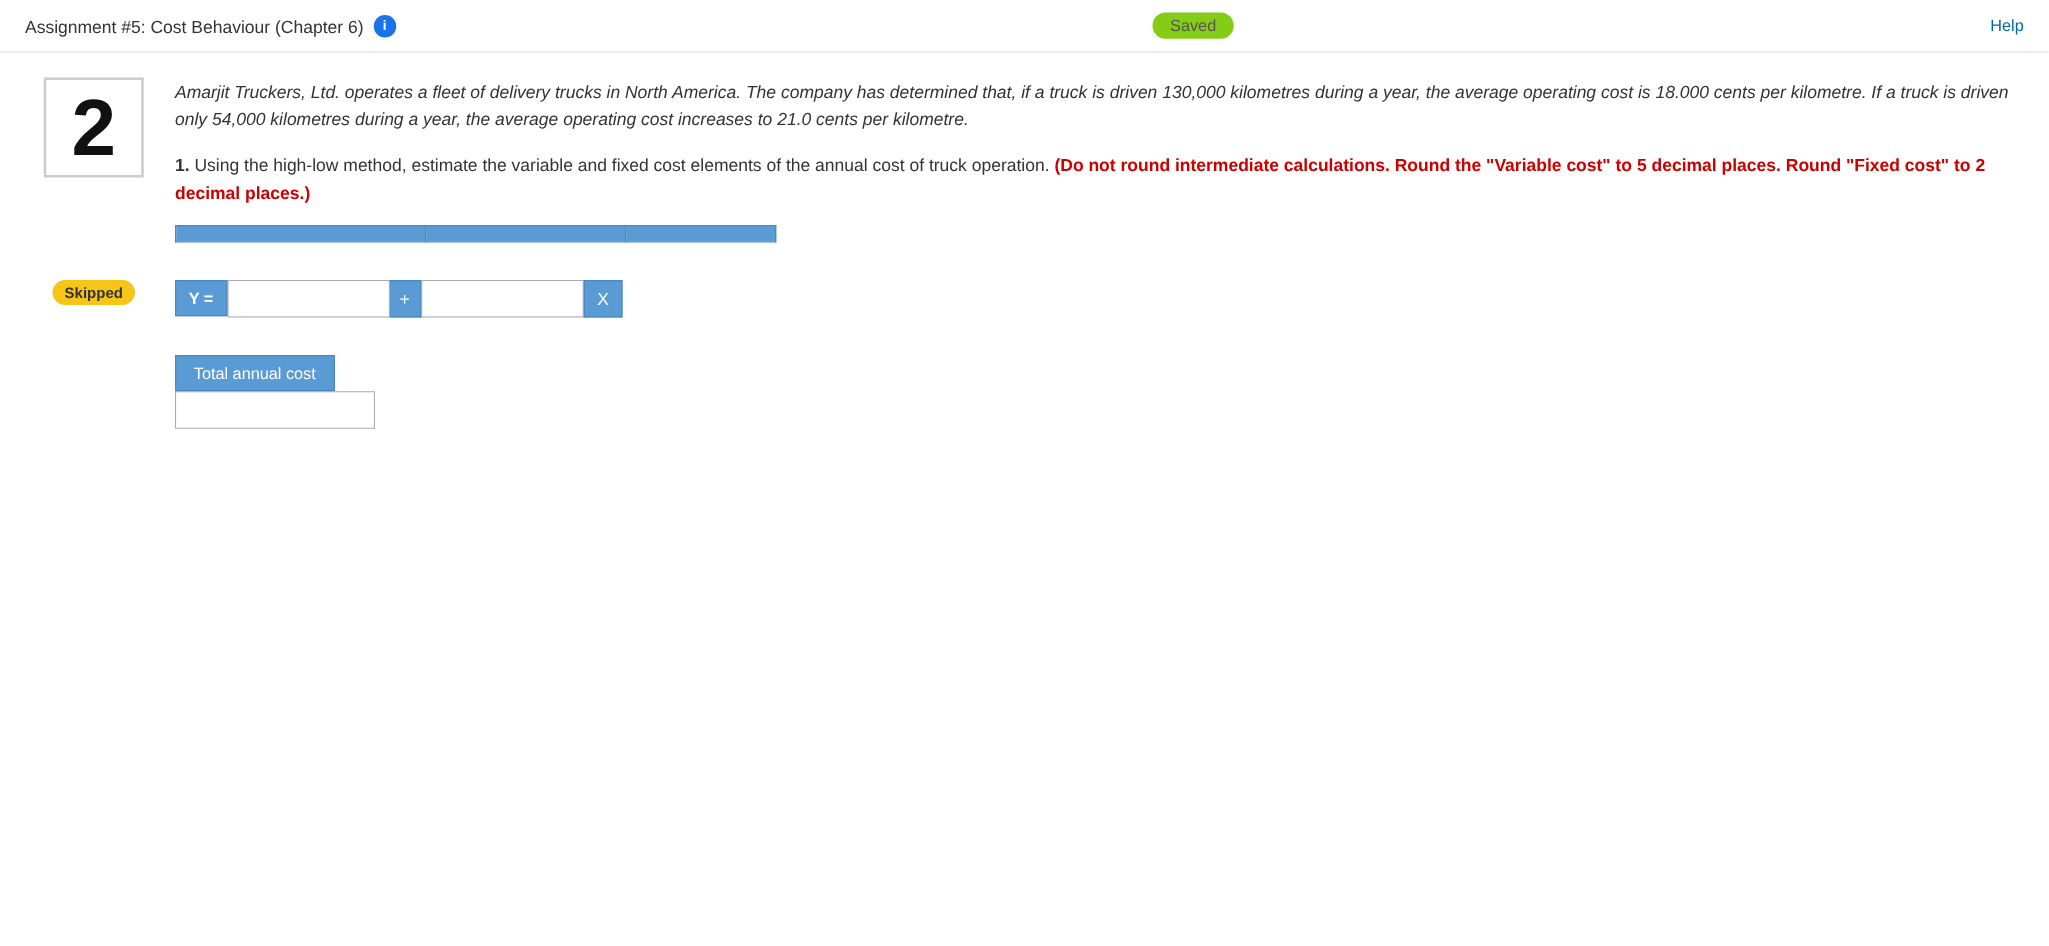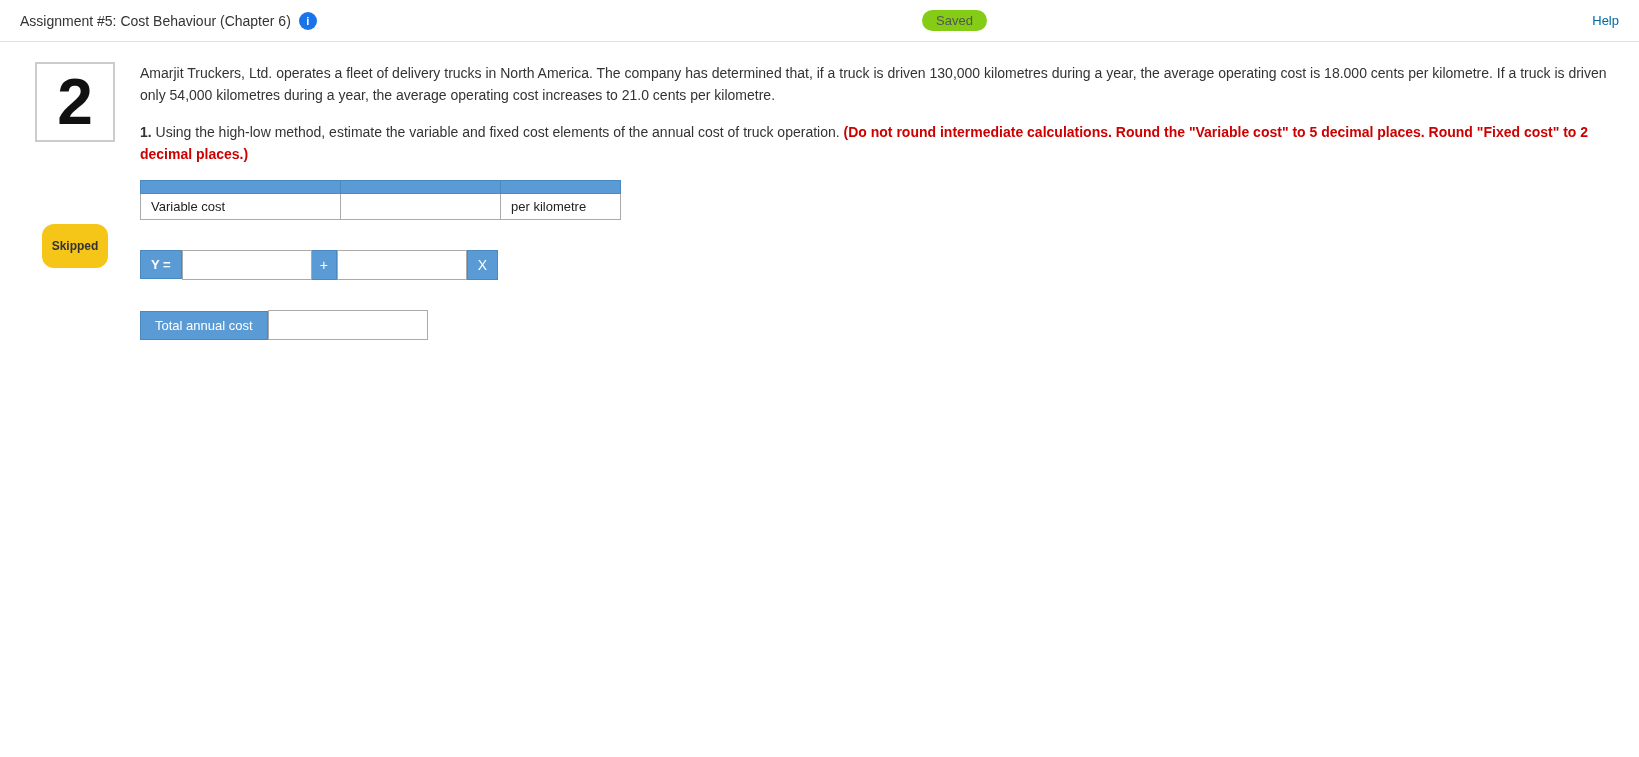--- a/index.html
+++ b/index.html
@@ -78,34 +78,35 @@
       align-items: center;
       justify-content: center;
       margin-bottom: 12px;
     }
     .skipped-badge {
       background: #f5c518;
       color: #333;
       font-size: 12px;
       font-weight: bold;
       border-radius: 12px;
-      padding: 15px 10px;
+      padding: 3px 10px;
       margin-top: 10px;
     }
 
     
     .content-col {
       flex: 1;
     }
 
     .question-text {
       font-size: 14px;
       color: #333;
       line-height: 1.6;
       margin-bottom: 14px;
+      font-style: italic;
     }
 
     .required-label {
       font-weight: bold;
       margin-bottom: 6px;
     }
 
     .instruction-text {
       font-size: 14px;
       color: #333;
@@ -207,22 +208,23 @@
       border: 1px solid #4a89c0;
     }
 
     
     .section-3 {
       margin-top: 30px;
     }
 
     .total-cost-row {
       display: flex;
-      align-items: flex-end;
+      align-items: flex-start;
       margin-top: 28px;
+      flex-direction: column;
     }
     .total-cost-label {
       background: #5b9bd5;
       color: #fff;
       padding: 6px 14px;
       font-size: 13px;
       font-weight: normal;
       border: 1px solid #4a89c0;
       white-space: nowrap;
     }
@@ -277,27 +279,20 @@
 
     <table class="cost-table">
       <thead>
         <tr>
           <th class="header-empty" style="width:200px;"></th>
           <th class="header-empty" style="width:160px;"></th>
           <th class="header-empty" style="width:120px;"></th>
         </tr>
       </thead>
       <tbody>
-        <tr>
-          <td>Variable cost</td>
-          <td class="input-cell">
-            <input type="text" placeholder="" style="">
-          </td>
-          <td>per kilometre</td>
-        </tr>
       </tbody>
     </table>
 
     <div class="section-2">
 
       <div class="formula-row">
         <div class="formula-label">Y =</div>
         <div class="formula-input">
           <input type="text" value="" style="">
         </div>

